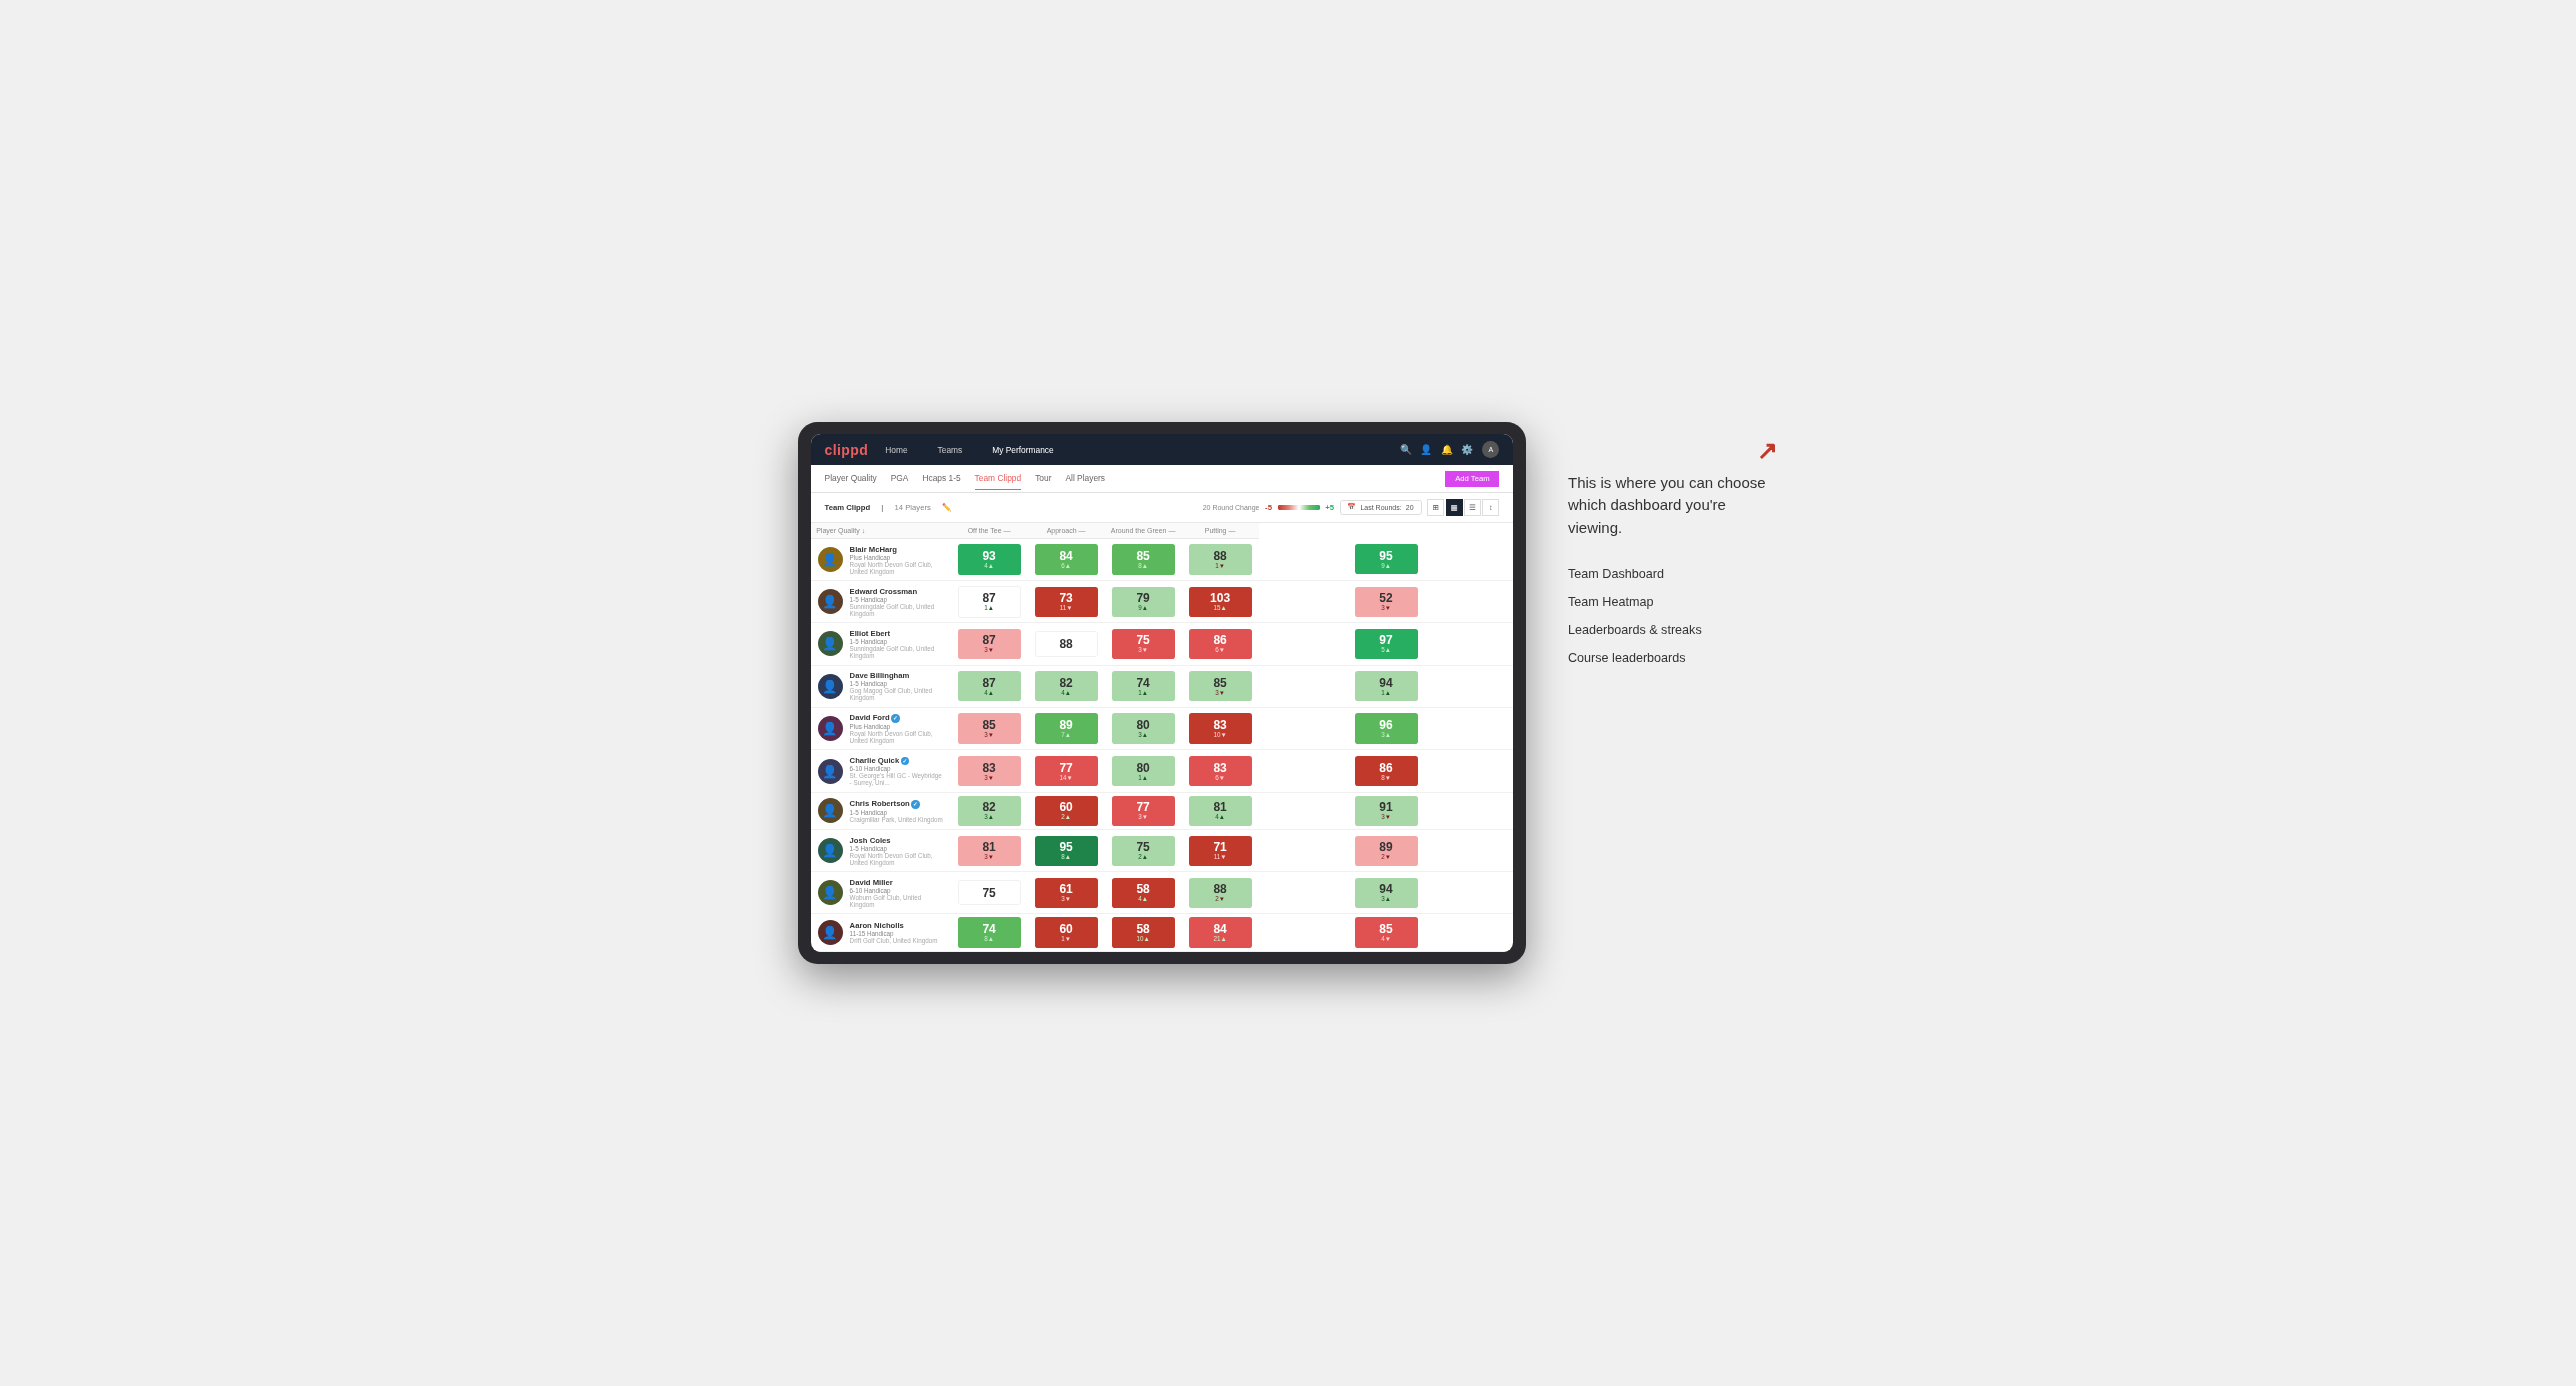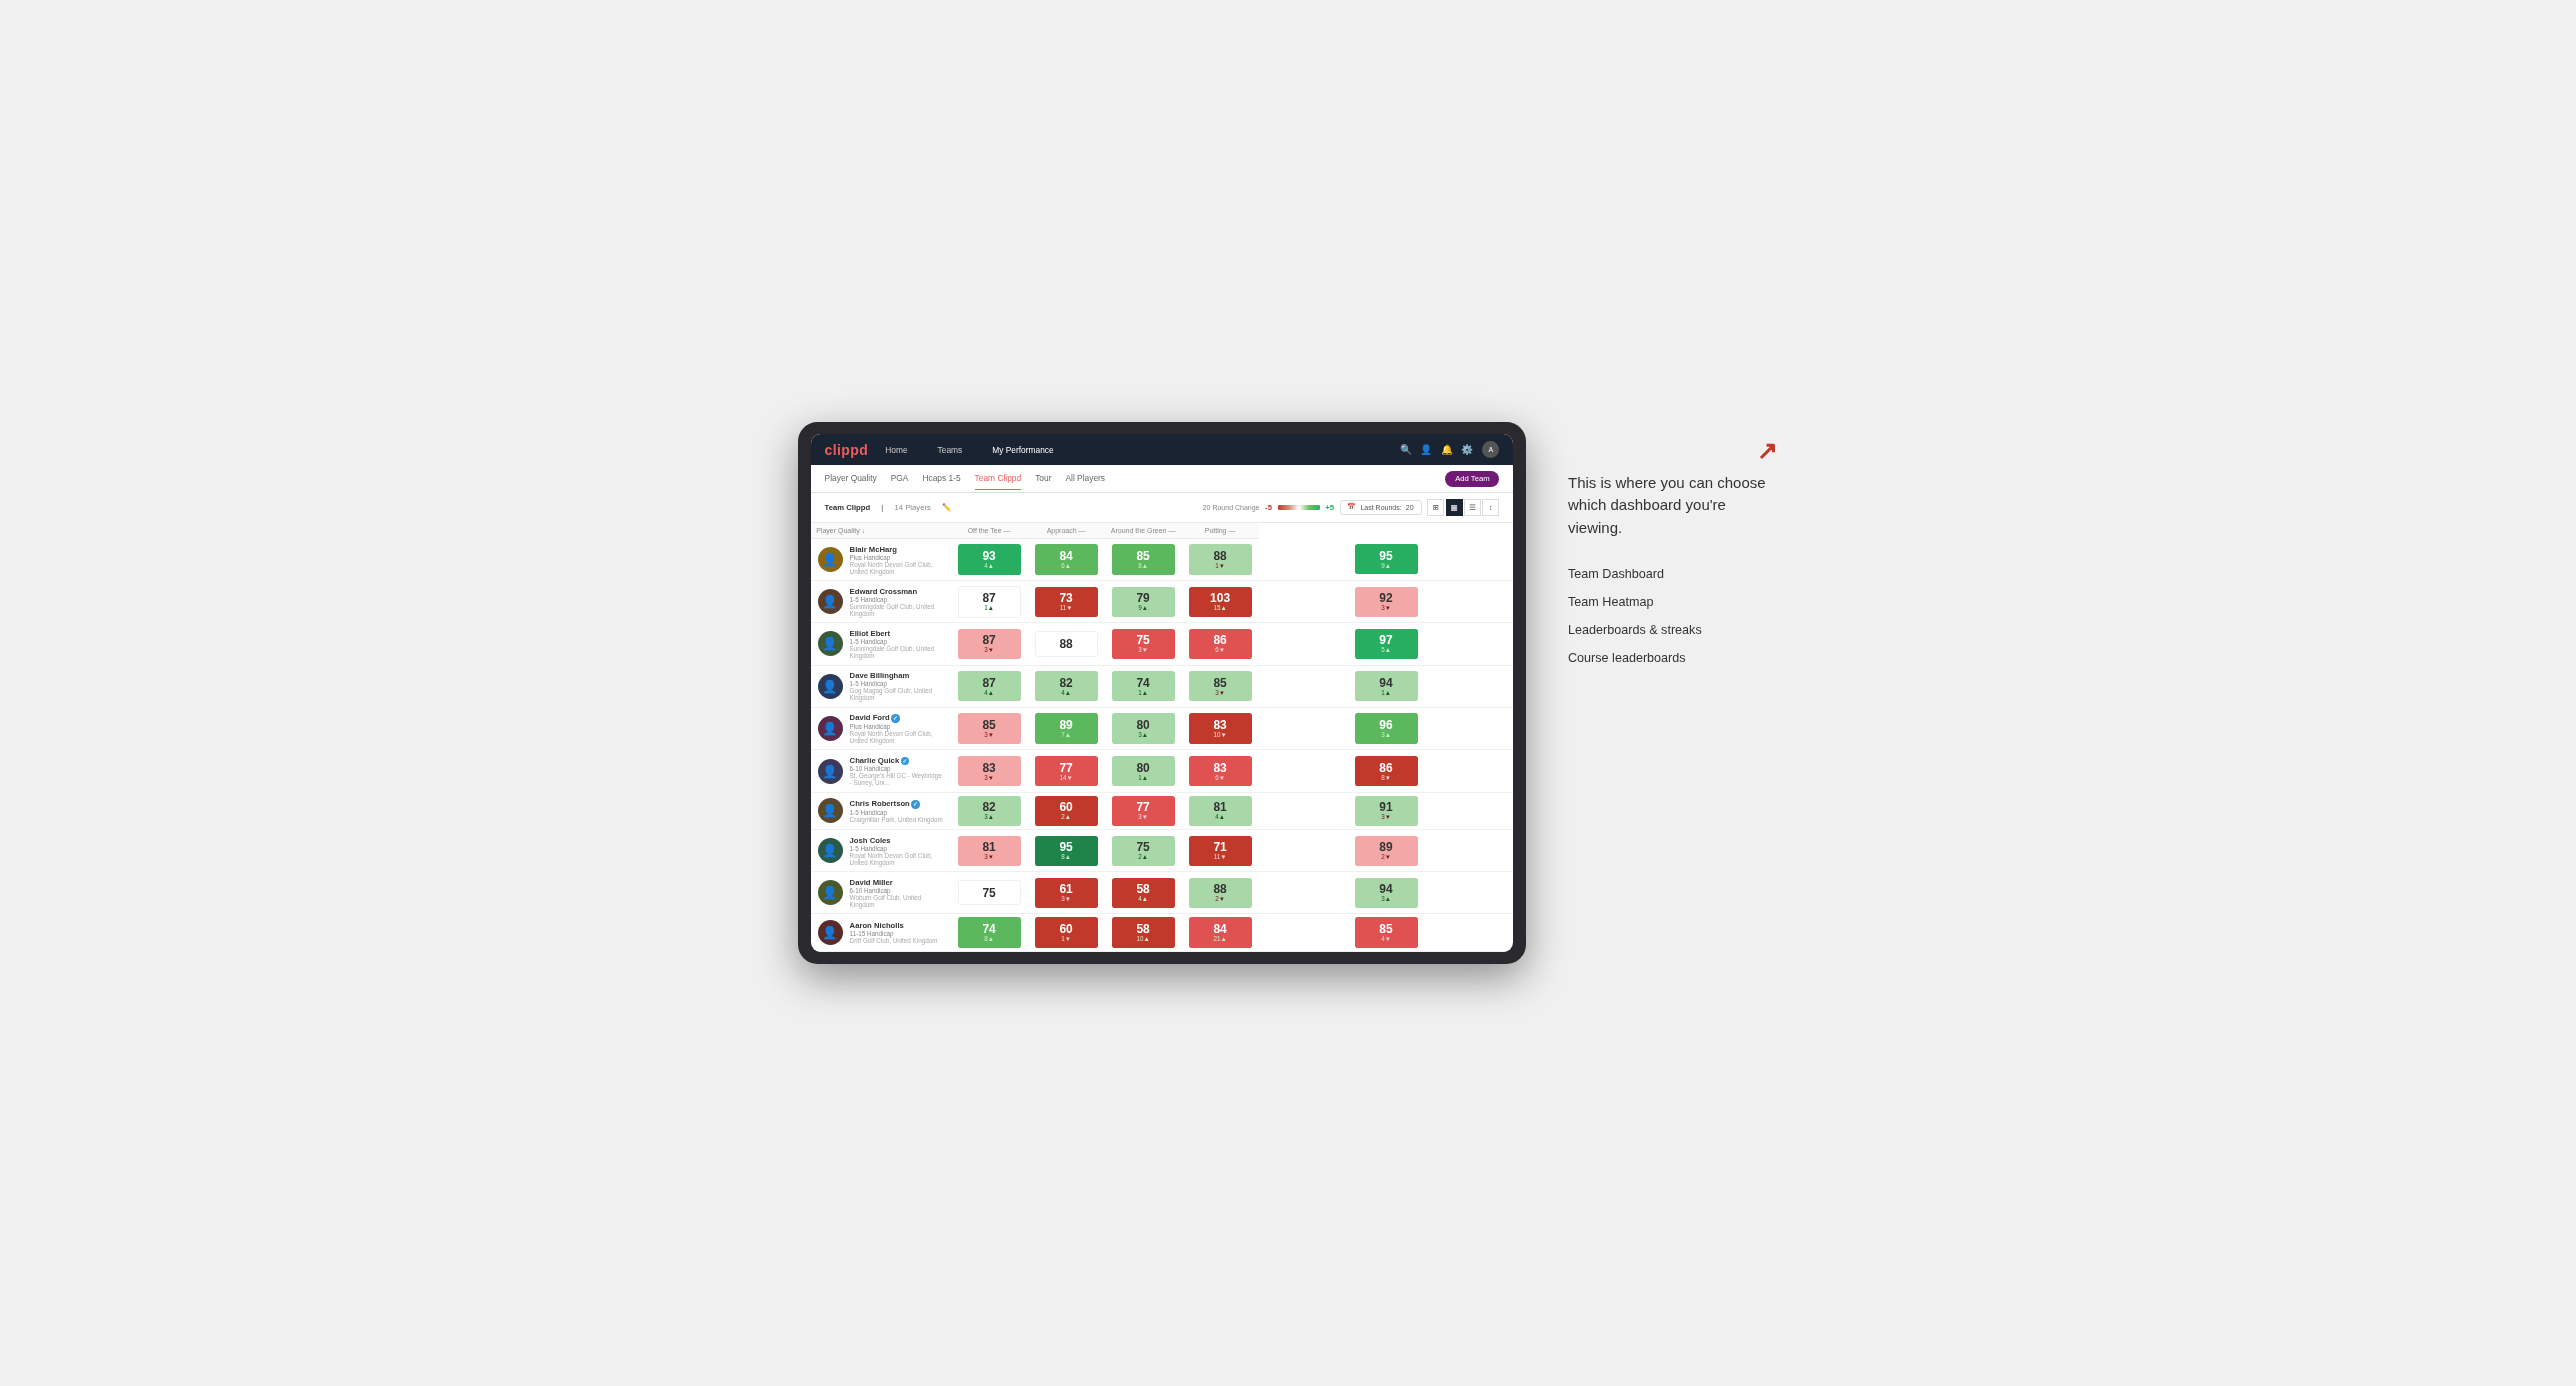--- a/index.html
+++ b/index.html
@@ -115,25 +115,25 @@
     }
 
     .tab-item.active {
       color: #e85d5d;
       border-bottom-color: #e85d5d;
       font-weight: 500;
     }
 
     .add-team-btn {
       margin-left: auto;
-      background: #701a75;
+      background: #d946ef;
       color: #fff;
       border: none;
       padding: 3.5px 9.8px;
-      border-radius: 8px;
+      border-radius: 0;
       font-size: 7.7px;
       cursor: pointer;
     }
 
     
     .team-info-bar {
       background: #fff;
       display: flex;
       align-items: center;
       padding: 5.6px 14px;
@@ -560,21 +560,21 @@
         <div class="metric-box bg-red-dark">
           <div class="metric-inner">
             <span class="metric-num">103</span>
             <span class="metric-delta delta-up-white" style="font-size:6.3px;">15▲</span>
           </div>
         </div>
       </td>
                 <td class="metric-cell">
         <div class="metric-box bg-red-light">
           <div class="metric-inner">
-            <span class="metric-num">92</span>
+            <span class="metric-num">52</span>
             <span class="metric-delta delta-down" style="font-size:6.3px;">3▼</span>
           </div>
         </div>
       </td>
               </tr>
               <tr>
                 <td>
       <div class="player-cell">
         <div class="player-avatar" style="background:#3a5a3a">
           <span style="font-size:12.6px;">👤</span>

